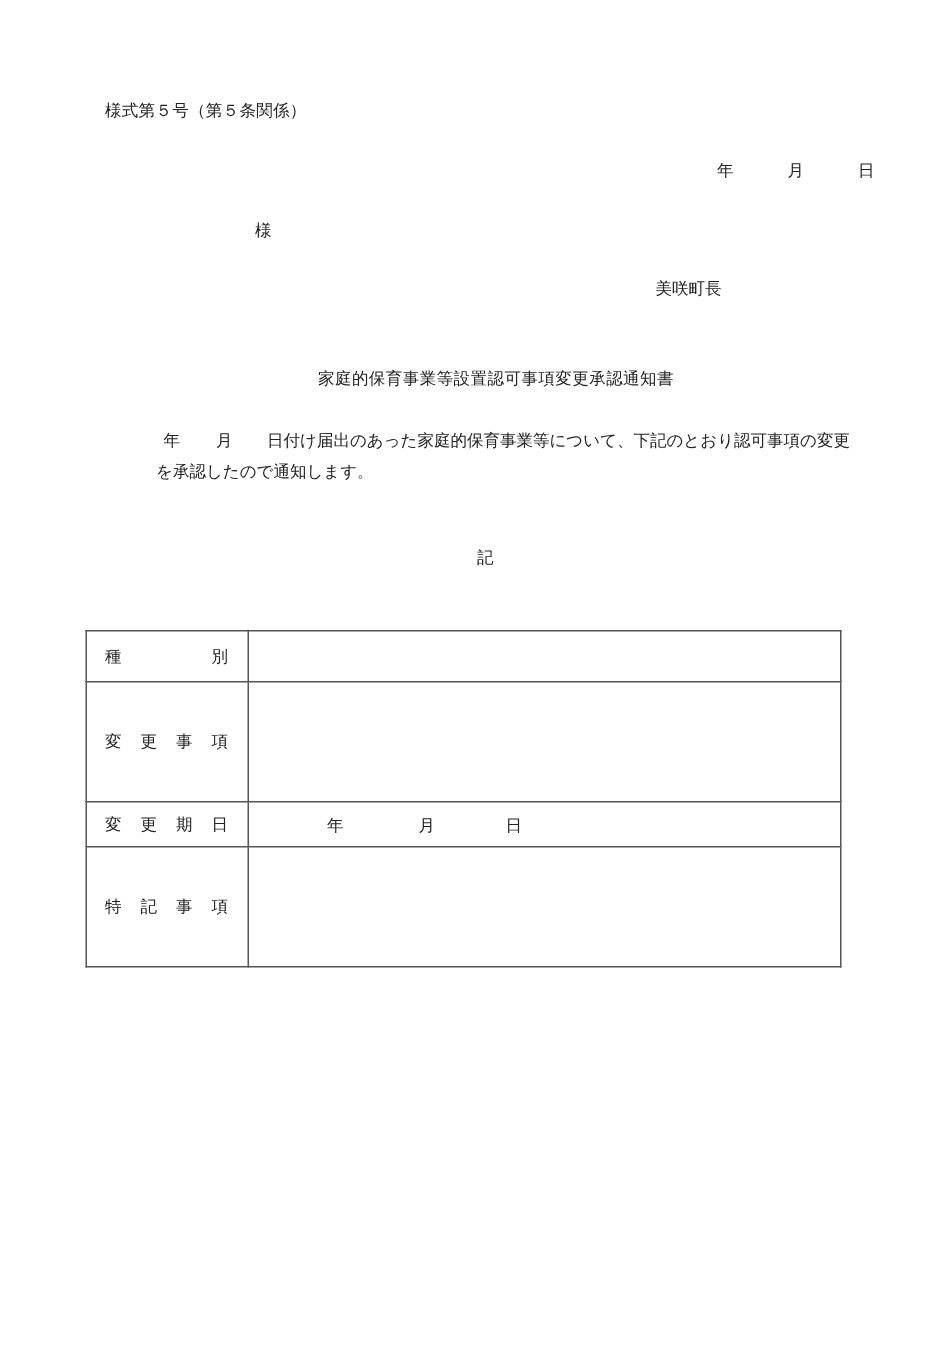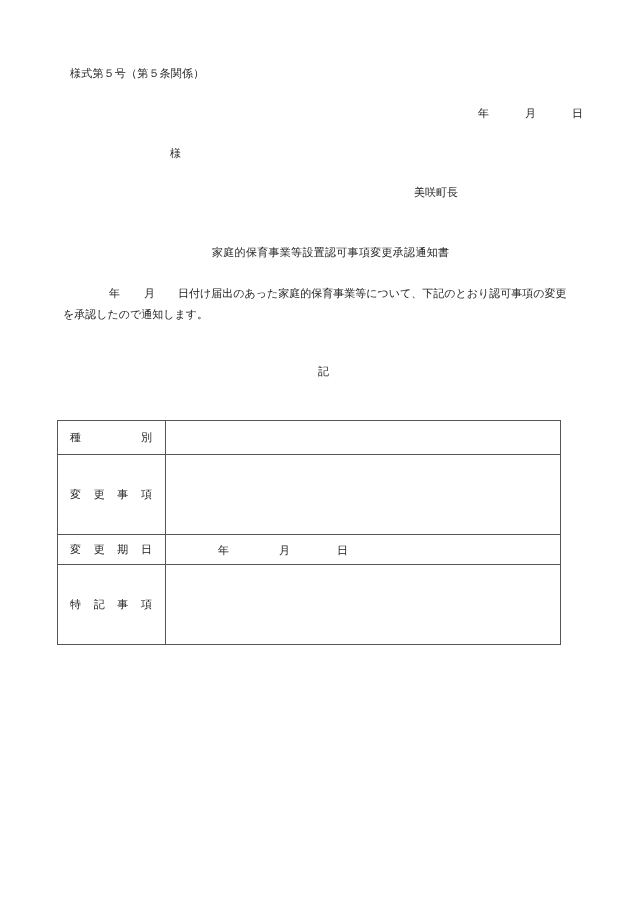--- a/index.html
+++ b/index.html
@@ -6,25 +6,25 @@
   body {
     width: 630px; height: 903px; background: #ffffff; position: relative;
     font-family: "DejaVu Serif", "Liberation Serif", serif;
     color: #222; font-size: 11px; overflow: hidden;
   }
   .abs { position: absolute; white-space: nowrap; }
   #form-number { left: 70px; top: 66px; font-size: 11px; letter-spacing: 0.2px; }
   #date-line { top: 106px; left: 478px; width: 104px; height: 14px; }
   #date-line span { position: absolute; top: 0; }
   #addressee { left: 170px; top: 146px; }
-  #issuer { left: 414px; top: 185px; font-family: Liberation Serif, serif; }
+  #issuer { left: 437px; top: 185px; font-family: Liberation Serif, serif; }
   #doc-title { left: 212px; top: 245px; letter-spacing: 0.3px; }
   #body-text { left: 63px; top: 283px; width: 530px; line-height: 21px; white-space: normal; }
   #body-text .l1 { display: block; white-space: nowrap; }
-  #body-text .l2 { display: block; white-space: nowrap; }
+  #body-text .l2 { display: block; white-space: nowrap; margin-left: 41px; }
   #ki { left: 318px; top: 364px; }
 
   #detail-table {
     position: absolute; left: 57px; top: 420px; width: 504px;
     border-collapse: collapse; table-layout: fixed;
   }
   #detail-table td {
     border: 1px solid #555; padding: 0; vertical-align: middle; font-size: 11px;
   }
   #detail-table td.label { width: 107px; }

